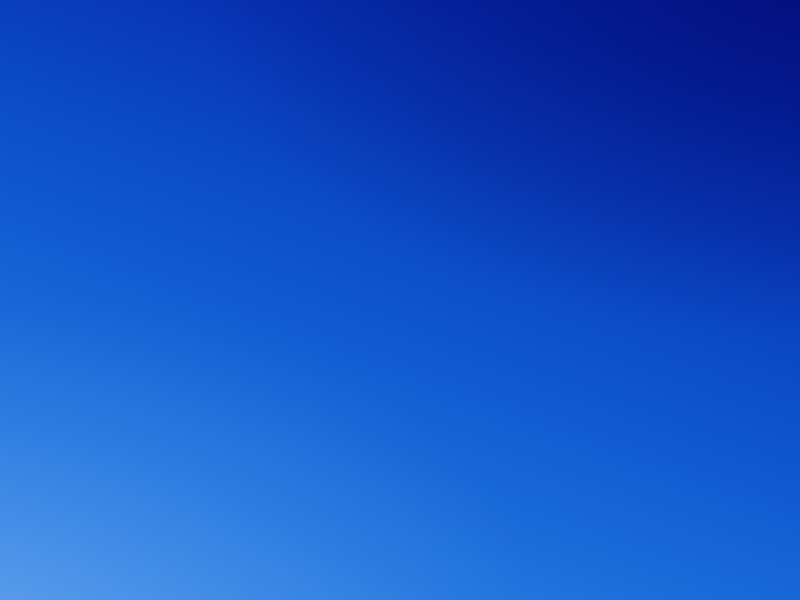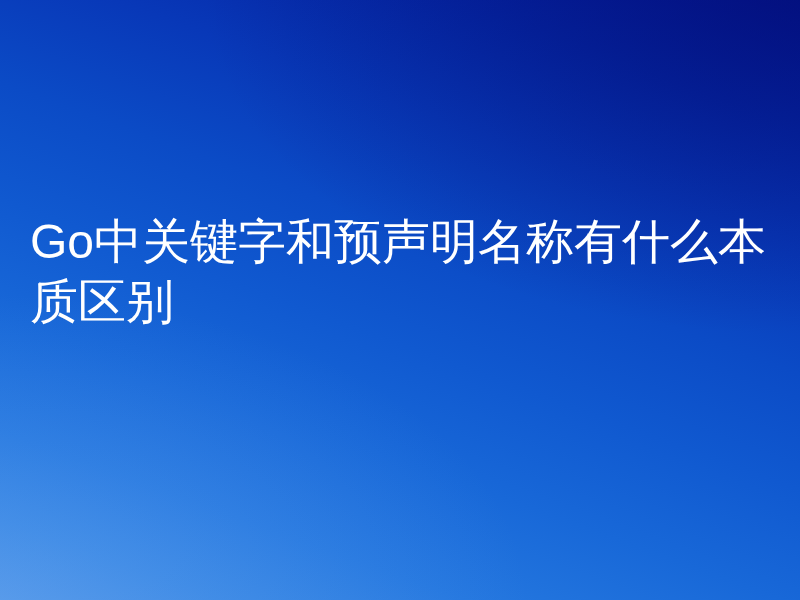--- a/index.html
+++ b/index.html
@@ -61,16 +61,13 @@
     word-break: break-all;
     text-align: left;
   }
 </style>
 </head>
 <body>
 
 <div id="banner">
   <div id="banner-sheen"></div>
 
-  <div id="title-block">
-    <h1 id="title-text">Go中关键字和预声明名称有什么本质区别</h1>
-  </div>
 </div>
 
 </body></html>

